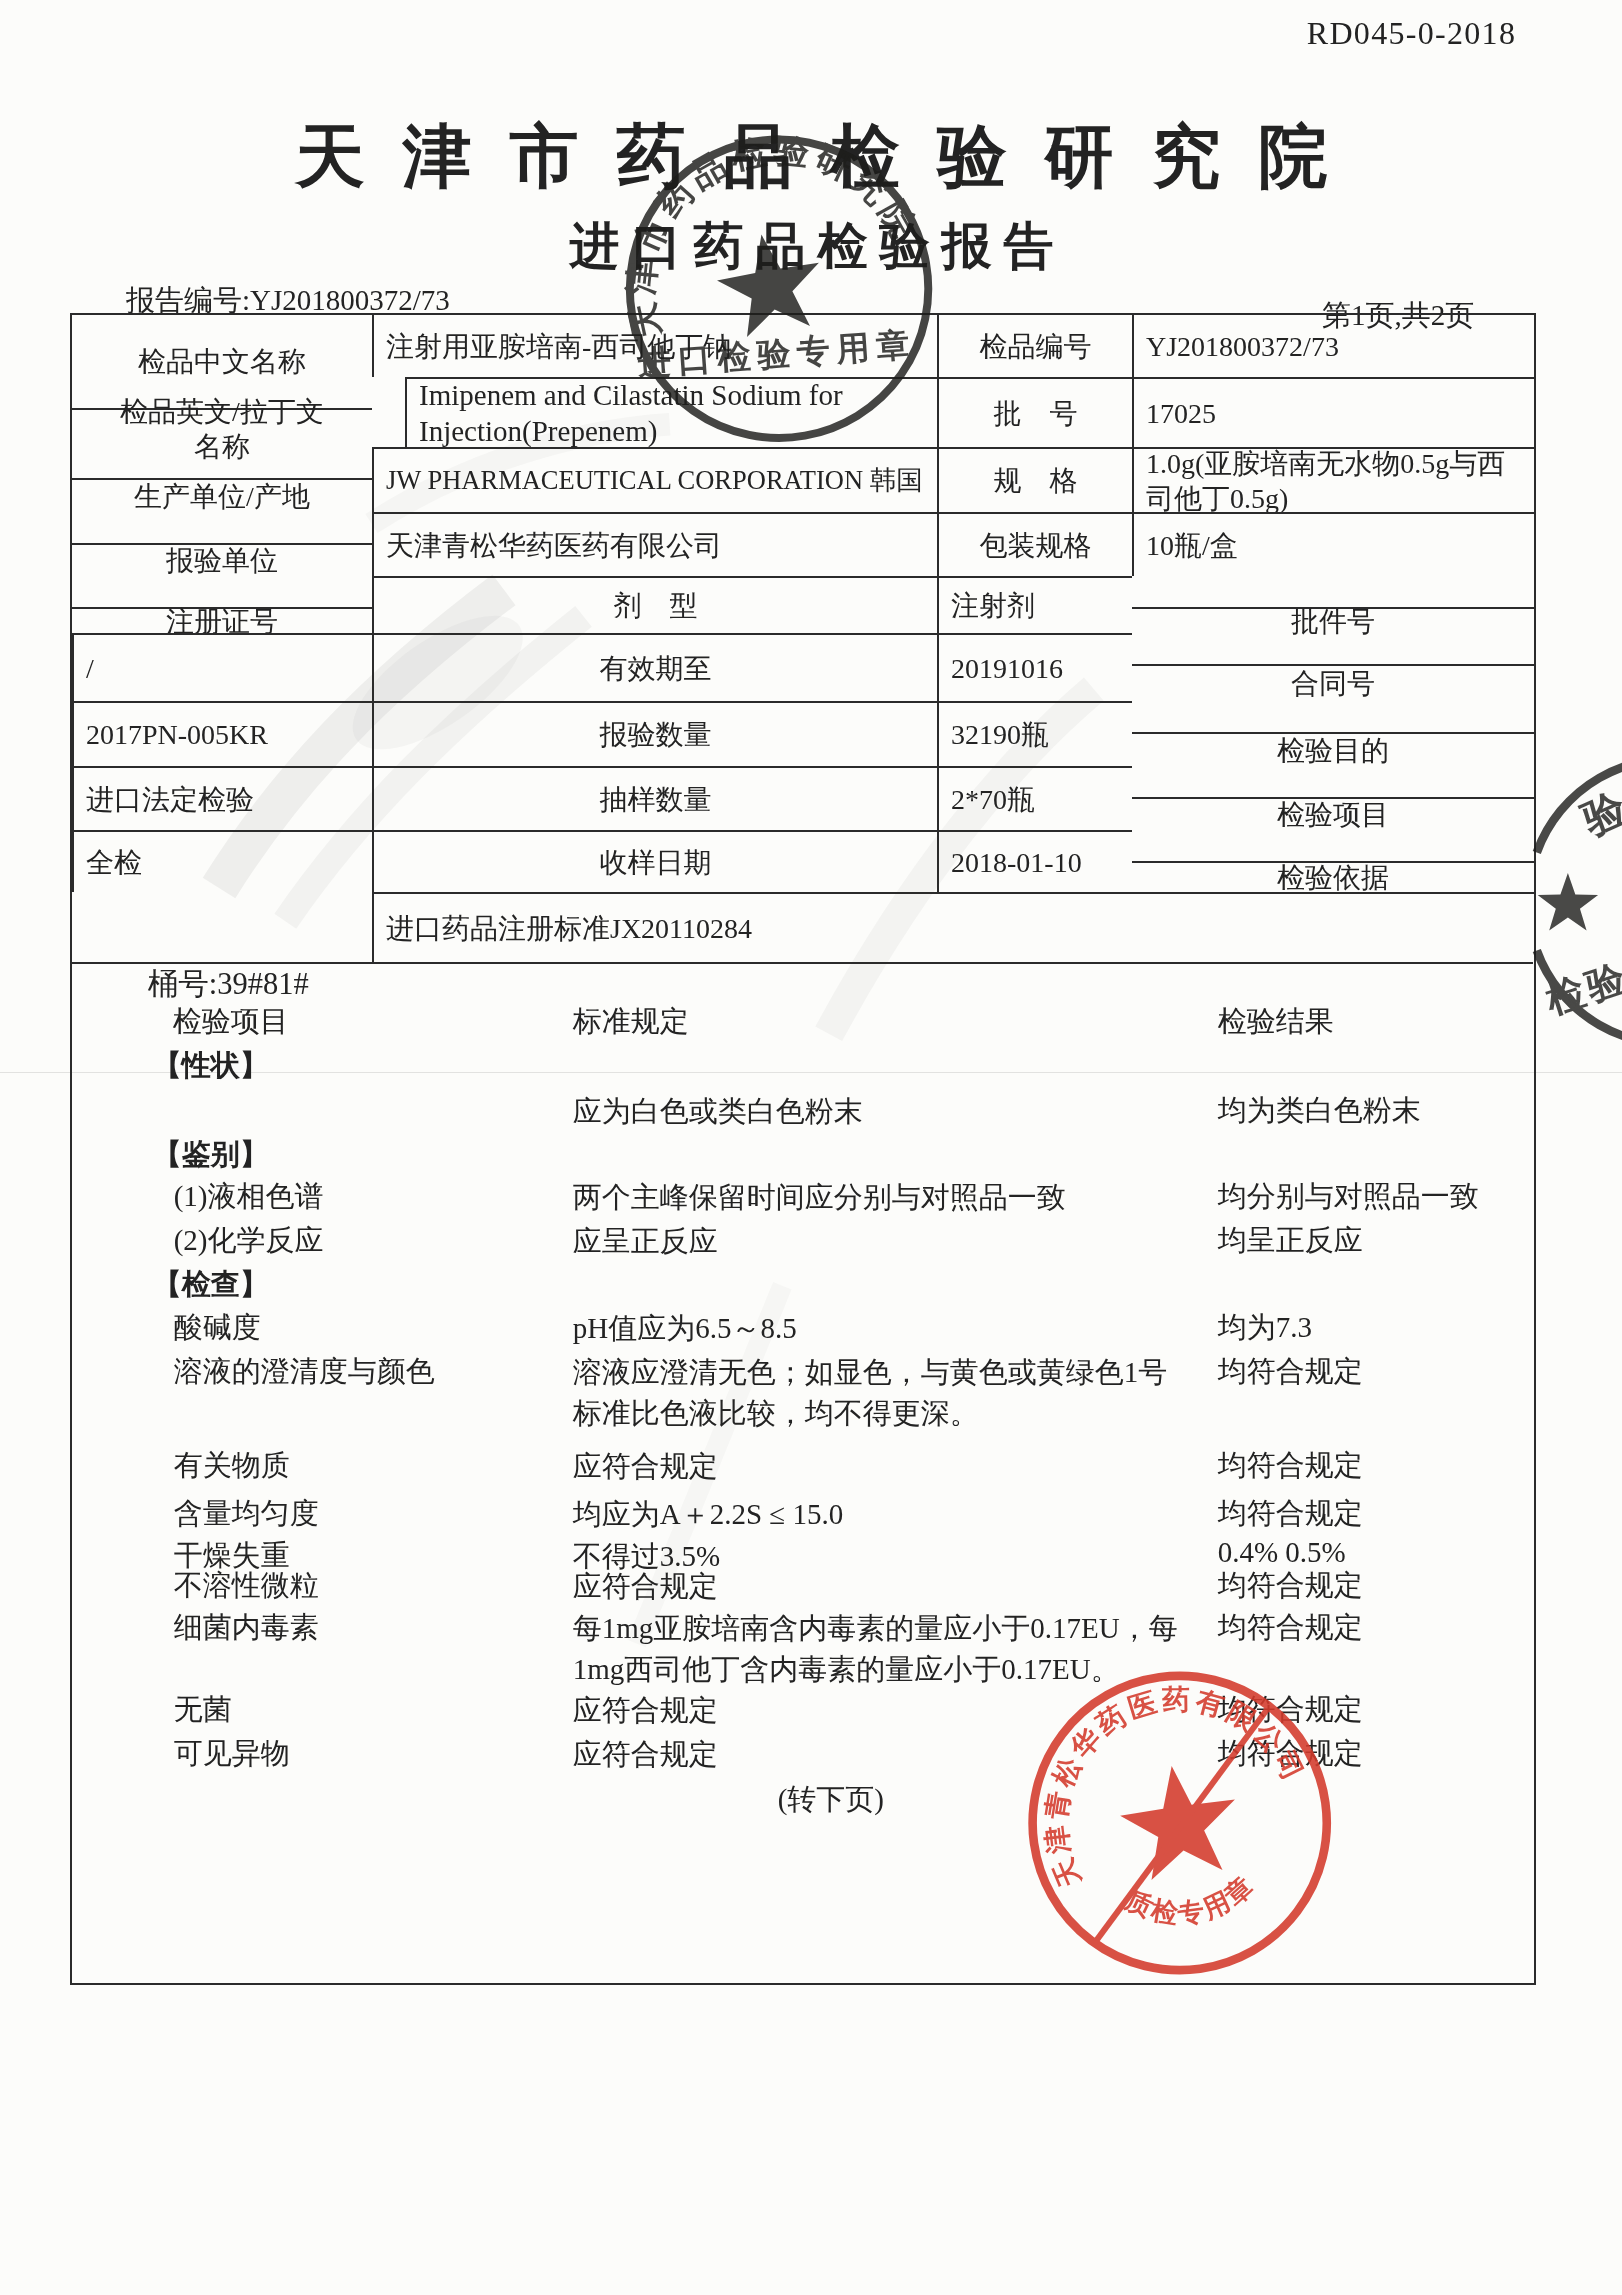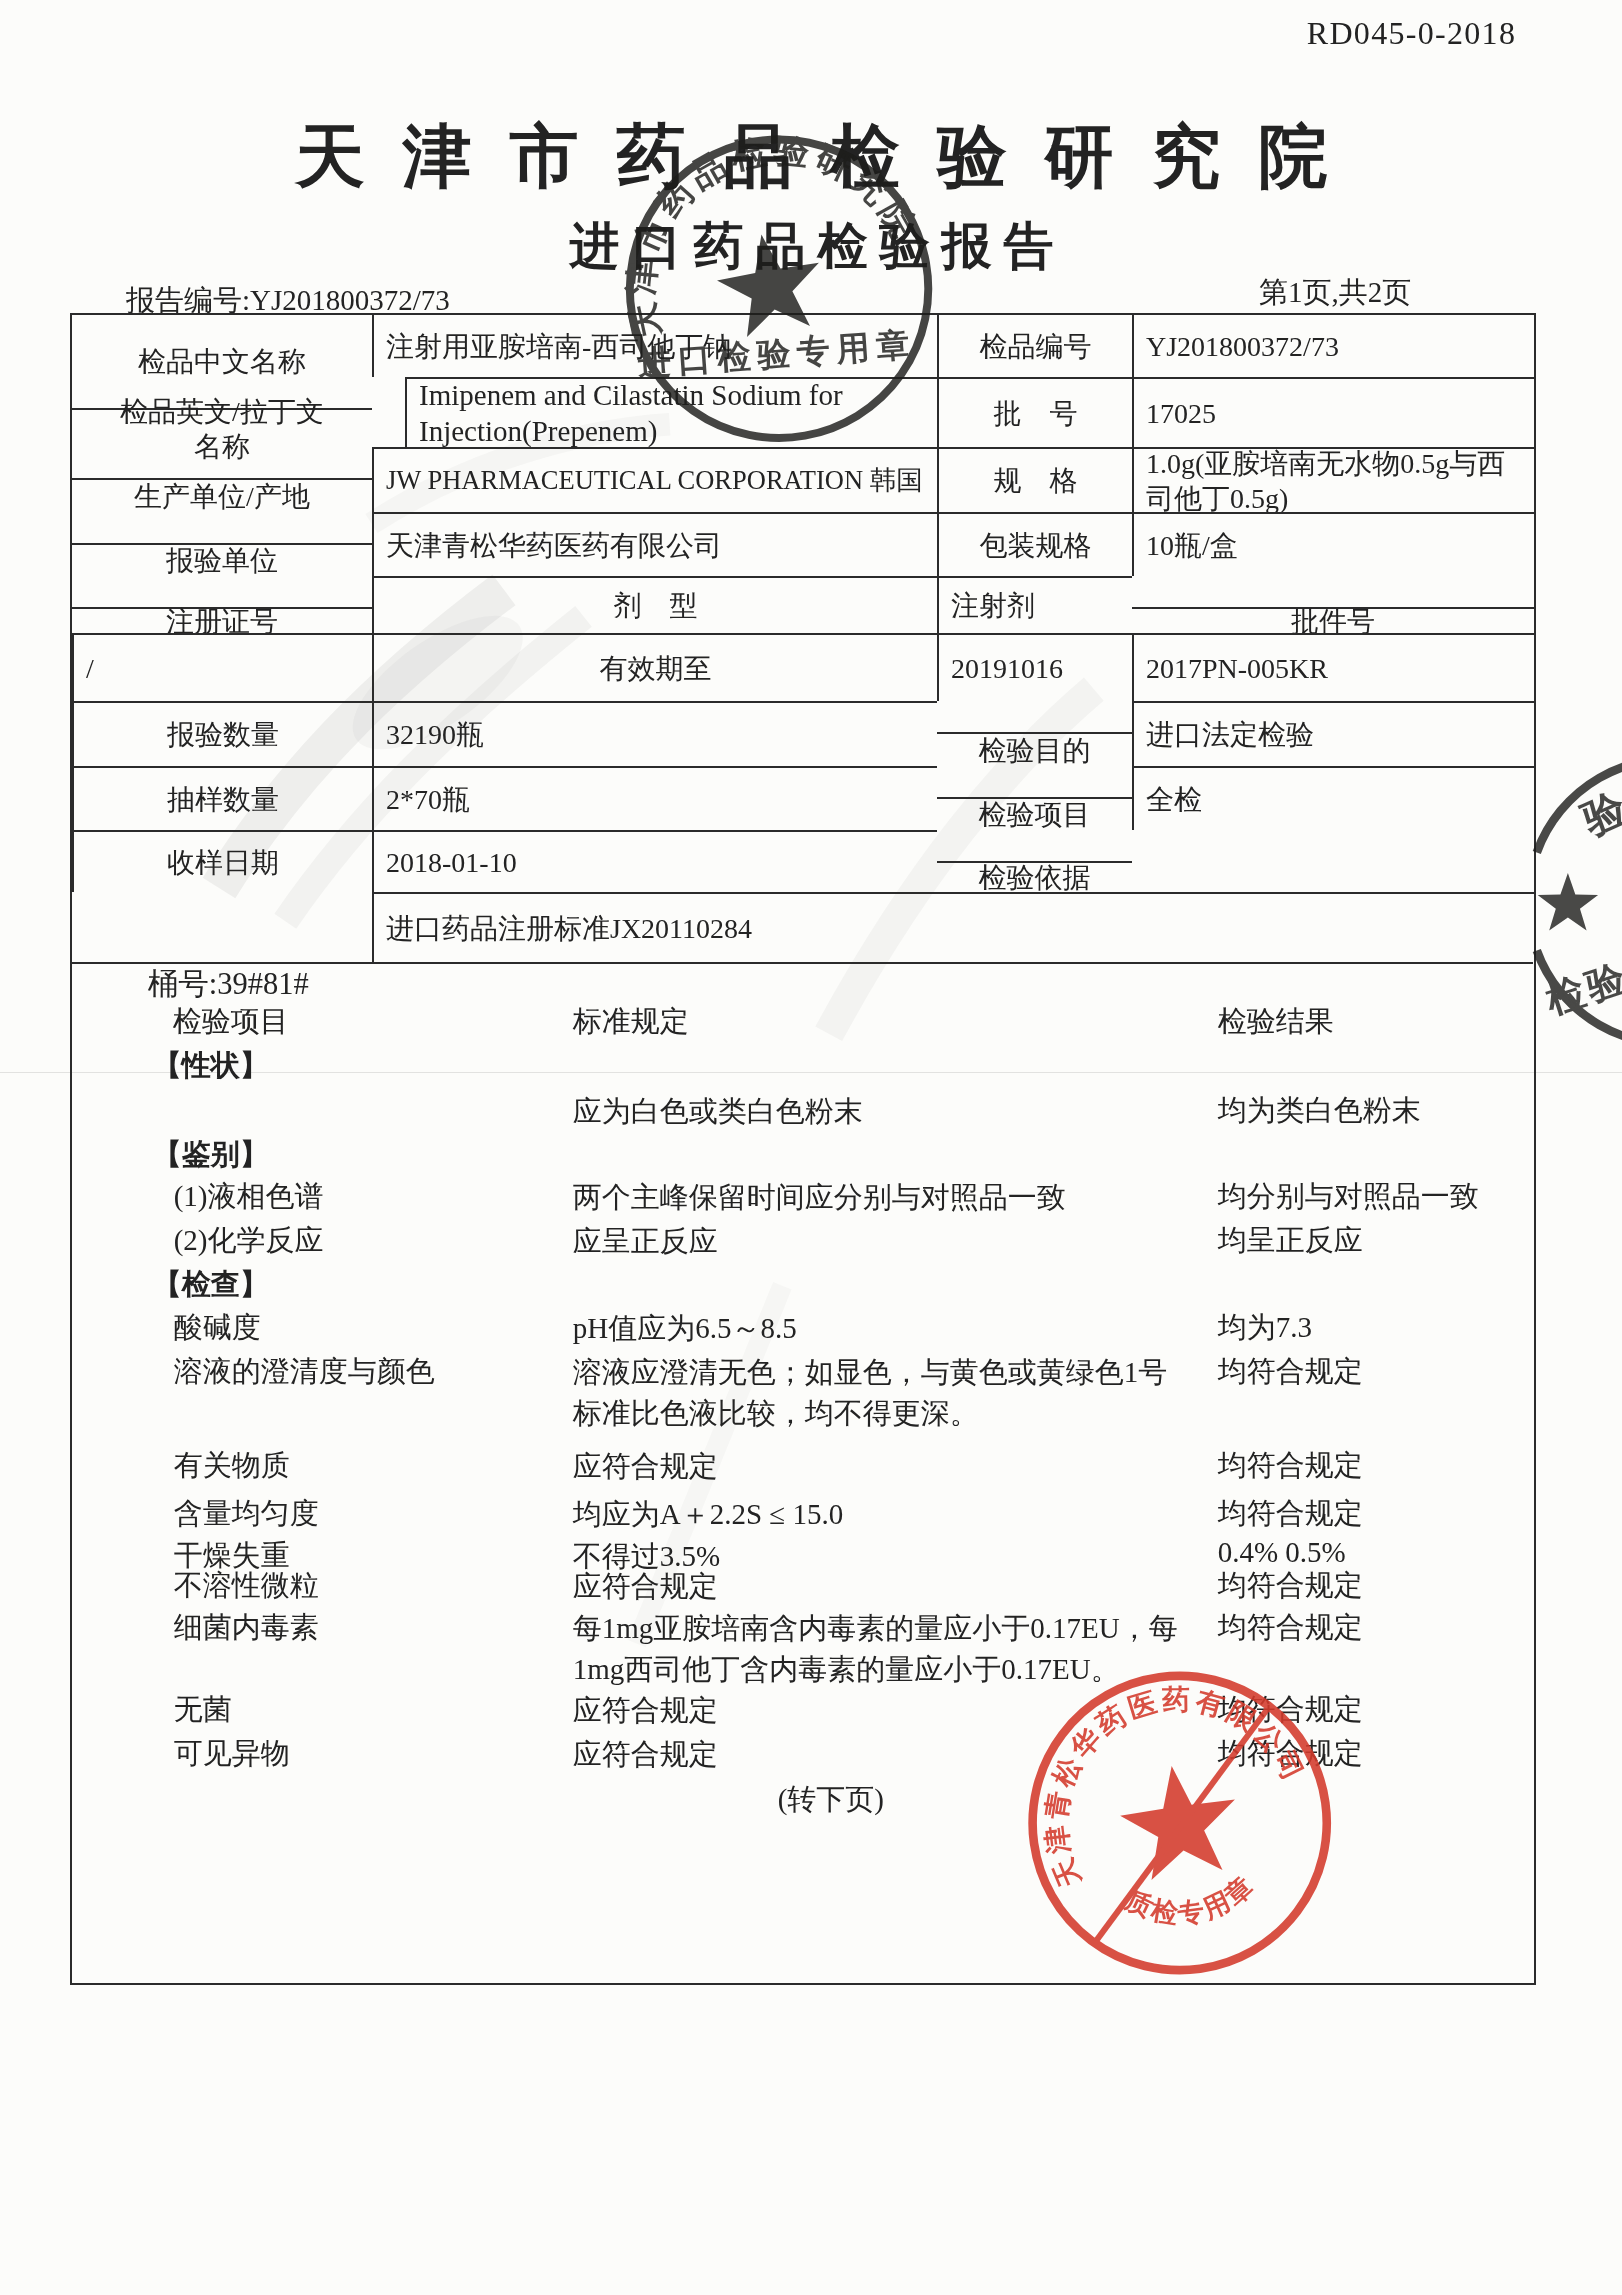--- a/index.html
+++ b/index.html
@@ -14,21 +14,21 @@
     width:1623px;height:2295px;
     background:var(--paper);
     overflow:hidden;
     font-family:"Liberation Serif","DejaVu Serif",serif;
     color:var(--ink);
   }
   .doc-code{position:absolute;top:14.6px;left:1259px;width:305px;font-size:32px;letter-spacing:1.3px;text-align:center;}
   .title{position:absolute;top:111px;left:0;width:100%;text-align:center;font-size:69px;font-weight:600;letter-spacing:38px;text-indent:38px;white-space:nowrap;}
   .subtitle{position:absolute;top:213px;left:0;width:100%;text-align:center;font-size:50px;font-weight:600;letter-spacing:12px;text-indent:12px;white-space:nowrap;}
   .report-line{position:absolute;top:281px;left:126px;font-size:29px;}
-  .page-info{position:absolute;top:273px;left:1259px;width:278px;font-size:29px;text-align:left;}
+  .page-info{position:absolute;top:296px;left:1259px;width:278px;font-size:29px;text-align:center;}
 
   .frame{position:absolute;left:70px;top:313px;width:1466px;height:1672px;border:2.7px solid var(--line);box-sizing:border-box;}
   .grid{
     display:grid;
     grid-template-columns:300px 565px 195px 402px;
     grid-template-rows:62px 70px 65px 64px 57px 68px 65px 64px 62px 70px;
     border-bottom:2.7px solid var(--line);
     width:1461px;
   }
   .cell{border-left:2px solid var(--line);border-top:2px solid var(--line);display:flex;align-items:center;box-sizing:border-box;font-size:28px;line-height:1.25;}
@@ -107,20 +107,21 @@
 
       <div class="cell lc c1">注册证号</div>
       <div class="cell lc">剂　型</div>
       <div class="cell vc">注射剂</div>
 
       <div class="cell lc c1">批件号</div>
       <div class="cell vc">/</div>
       <div class="cell lc">有效期至</div>
       <div class="cell vc">20191016</div>
 
+      <div class="cell lc c1">合同号</div>
       <div class="cell vc">2017PN-005KR</div>
       <div class="cell lc">报验数量</div>
       <div class="cell vc">32190瓶</div>
 
       <div class="cell lc c1">检验目的</div>
       <div class="cell vc">进口法定检验</div>
       <div class="cell lc">抽样数量</div>
       <div class="cell vc">2*70瓶</div>
 
       <div class="cell lc c1">检验项目</div>

